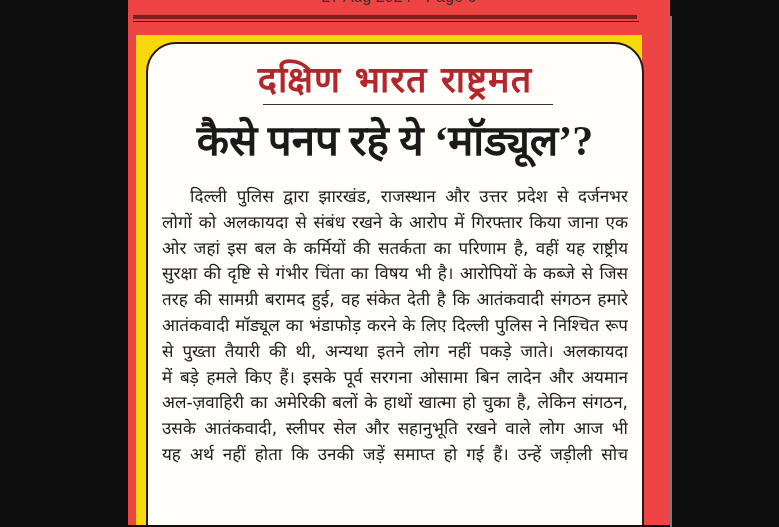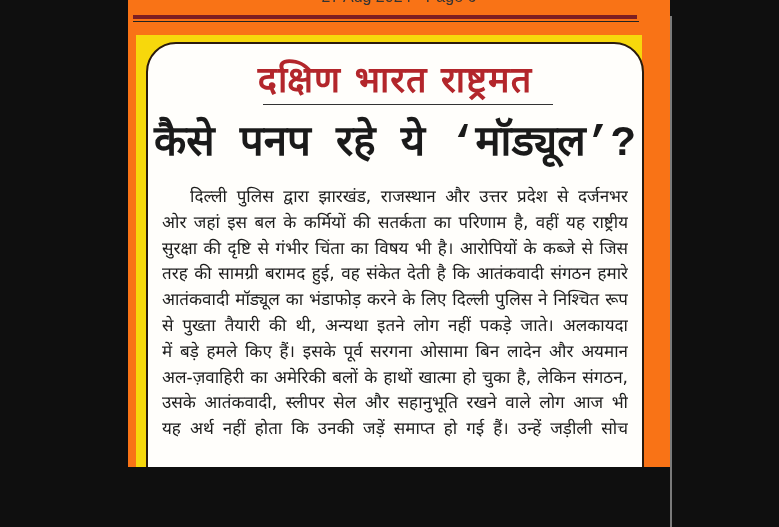--- a/index.html
+++ b/index.html
@@ -4,22 +4,22 @@
   <style>
     html, body { margin: 0; padding: 0; }
     body {
       width: 779px; height: 527px; overflow: hidden;
       background: #0f0f0f;
       position: relative;
       font-family: "DejaVu Sans", "Liberation Sans", sans-serif;
     }
     .page {
       position: absolute; left: 128px; top: 0;
-      width: 542px; height: 467px;
-      background: #f97316;
+      width: 542px; height: 525px;
+      background: #ef4444;
       overflow: hidden;
     }
     .page-edge {
       position: absolute; left: 670px; top: 16px;
       width: 2px; height: 511px; background: #7a7a7a;
     }
     .date-line {
       position: absolute; left: 0; right: 0; top: -12px;
       text-align: center; font-size: 16px; color: #333;
       font-family: "Liberation Sans", sans-serif;
@@ -53,21 +53,21 @@
     }
     .masthead-rule {
       position: absolute; left: 115px; width: 290px; top: 60px; height: 1px;
       background: #333;
     }
     .headline {
       position: absolute; left: 0; right: 0; top: 66px;
       text-align: center;
       font-size: 42px; font-weight: bold;
       color: #1a1a1a;
-      font-family: Liberation Mono, monospace;
+      font-family: Liberation Serif, serif;
     }
     .body-text {
       position: absolute; left: 14px; right: 14px; top: 140px;
       font-size: 17px; line-height: 25.8px;
       color: #1c1c1c;
       text-align: justify;
       font-family: "DejaVu Sans", sans-serif;
     }
     .body-text .line { display: block; white-space: nowrap; overflow: hidden; text-align-last: justify; }
     .body-text .line.first { padding-left: 28px; }
@@ -80,20 +80,21 @@
   <div class="rule-red"></div>
   <div class="rule-black"></div>
 
   <div class="yellow-frame"></div>
   <div class="card">
     <div class="masthead">दक्षिण भारत राष्ट्रमत</div>
     <div class="masthead-rule"></div>
     <div class="headline">कैसे पनप रहे ये ‘मॉड्यूल’?</div>
     <div class="body-text">
       <span class="line first">दिल्ली पुलिस द्वारा झारखंड, राजस्थान और उत्तर प्रदेश से दर्जनभर</span>
+      <span class="line">लोगों को अलकायदा से संबंध रखने के आरोप में गिरफ्तार किया जाना एक</span>
       <span class="line">ओर जहां इस बल के कर्मियों की सतर्कता का परिणाम है, वहीं यह राष्ट्रीय</span>
       <span class="line">सुरक्षा की दृष्टि से गंभीर चिंता का विषय भी है। आरोपियों के कब्जे से जिस</span>
       <span class="line">तरह की सामग्री बरामद हुई, वह संकेत देती है कि आतंकवादी संगठन हमारे</span>
       <span class="line">आतंकवादी मॉड्यूल का भंडाफोड़ करने के लिए दिल्ली पुलिस ने निश्चित रूप</span>
       <span class="line">से पुख्ता तैयारी की थी, अन्यथा इतने लोग नहीं पकड़े जाते। अलकायदा</span>
       <span class="line">में बड़े हमले किए हैं। इसके पूर्व सरगना ओसामा बिन लादेन और अयमान</span>
       <span class="line">अल-ज़वाहिरी का अमेरिकी बलों के हाथों खात्मा हो चुका है, लेकिन संगठन,</span>
       <span class="line">उसके आतंकवादी, स्लीपर सेल और सहानुभूति रखने वाले लोग आज भी</span>
       <span class="line">यह अर्थ नहीं होता कि उनकी जड़ें समाप्त हो गई हैं। उन्हें जड़ीली सोच</span>
     </div>

